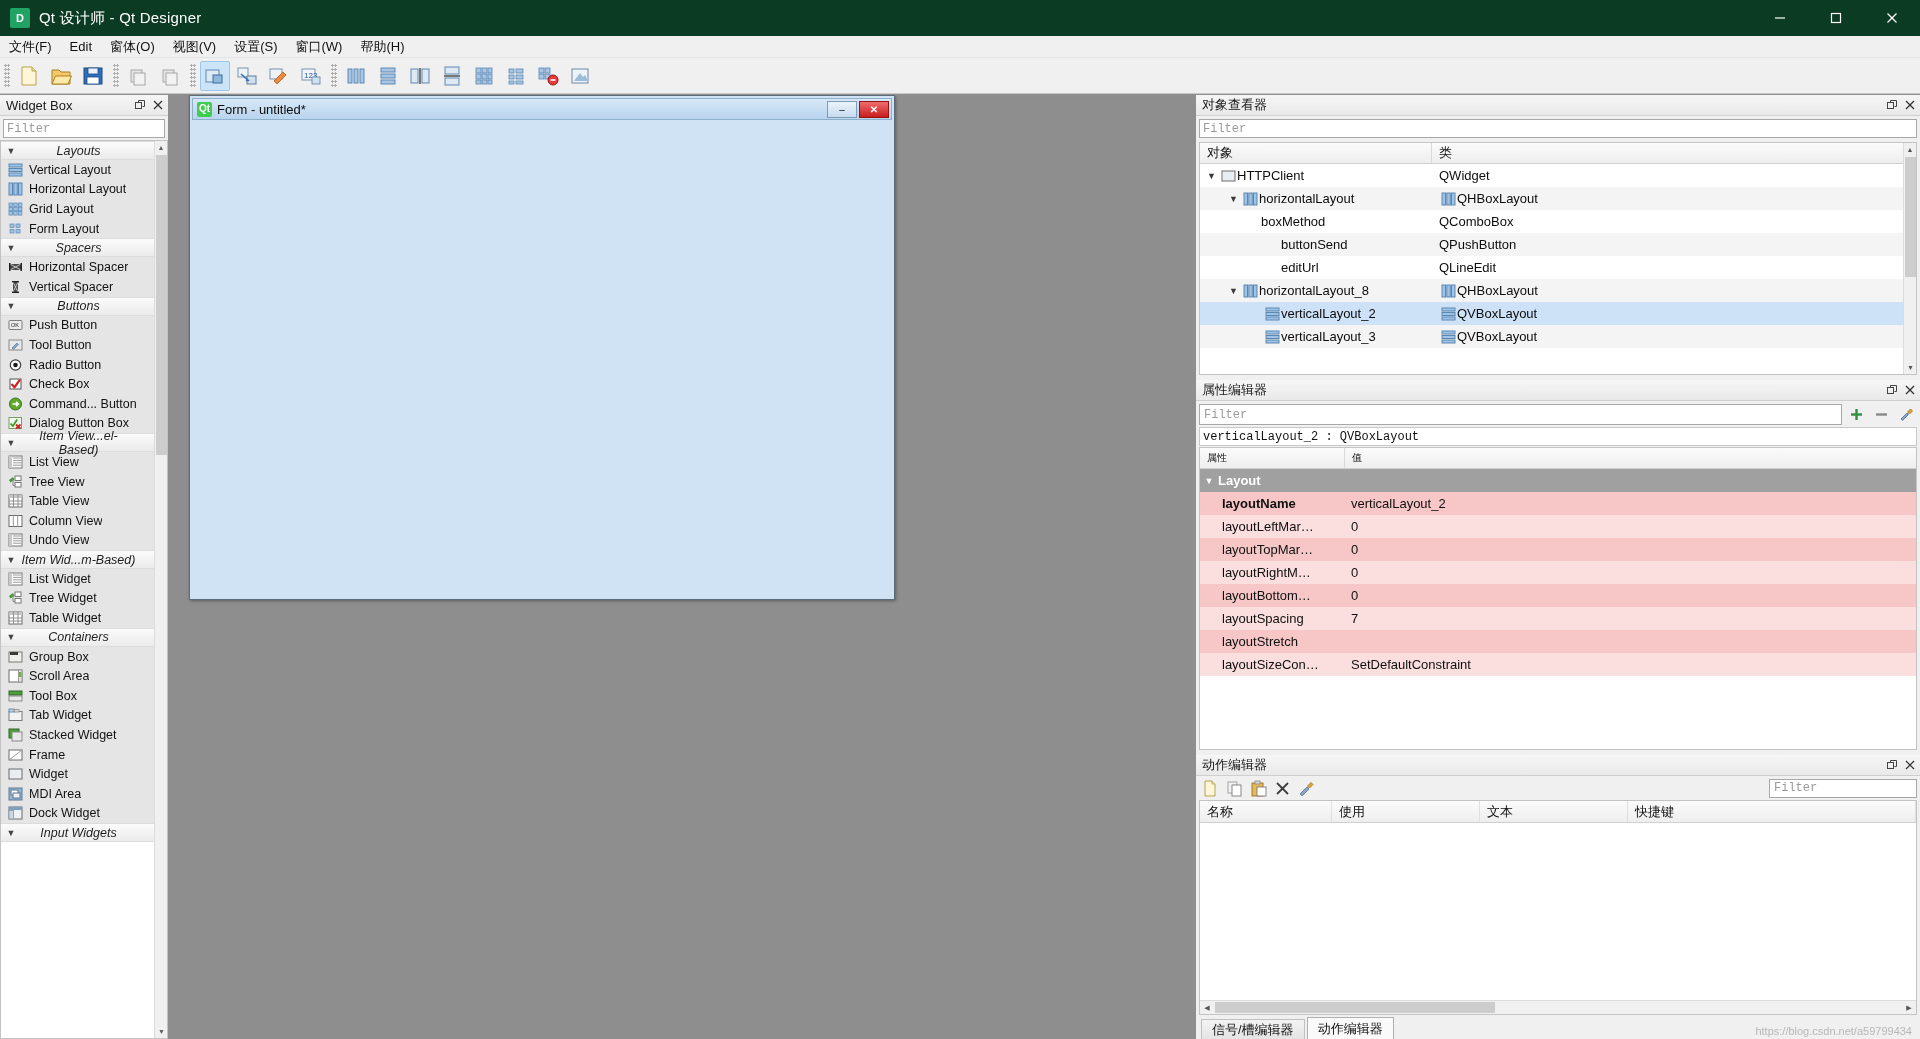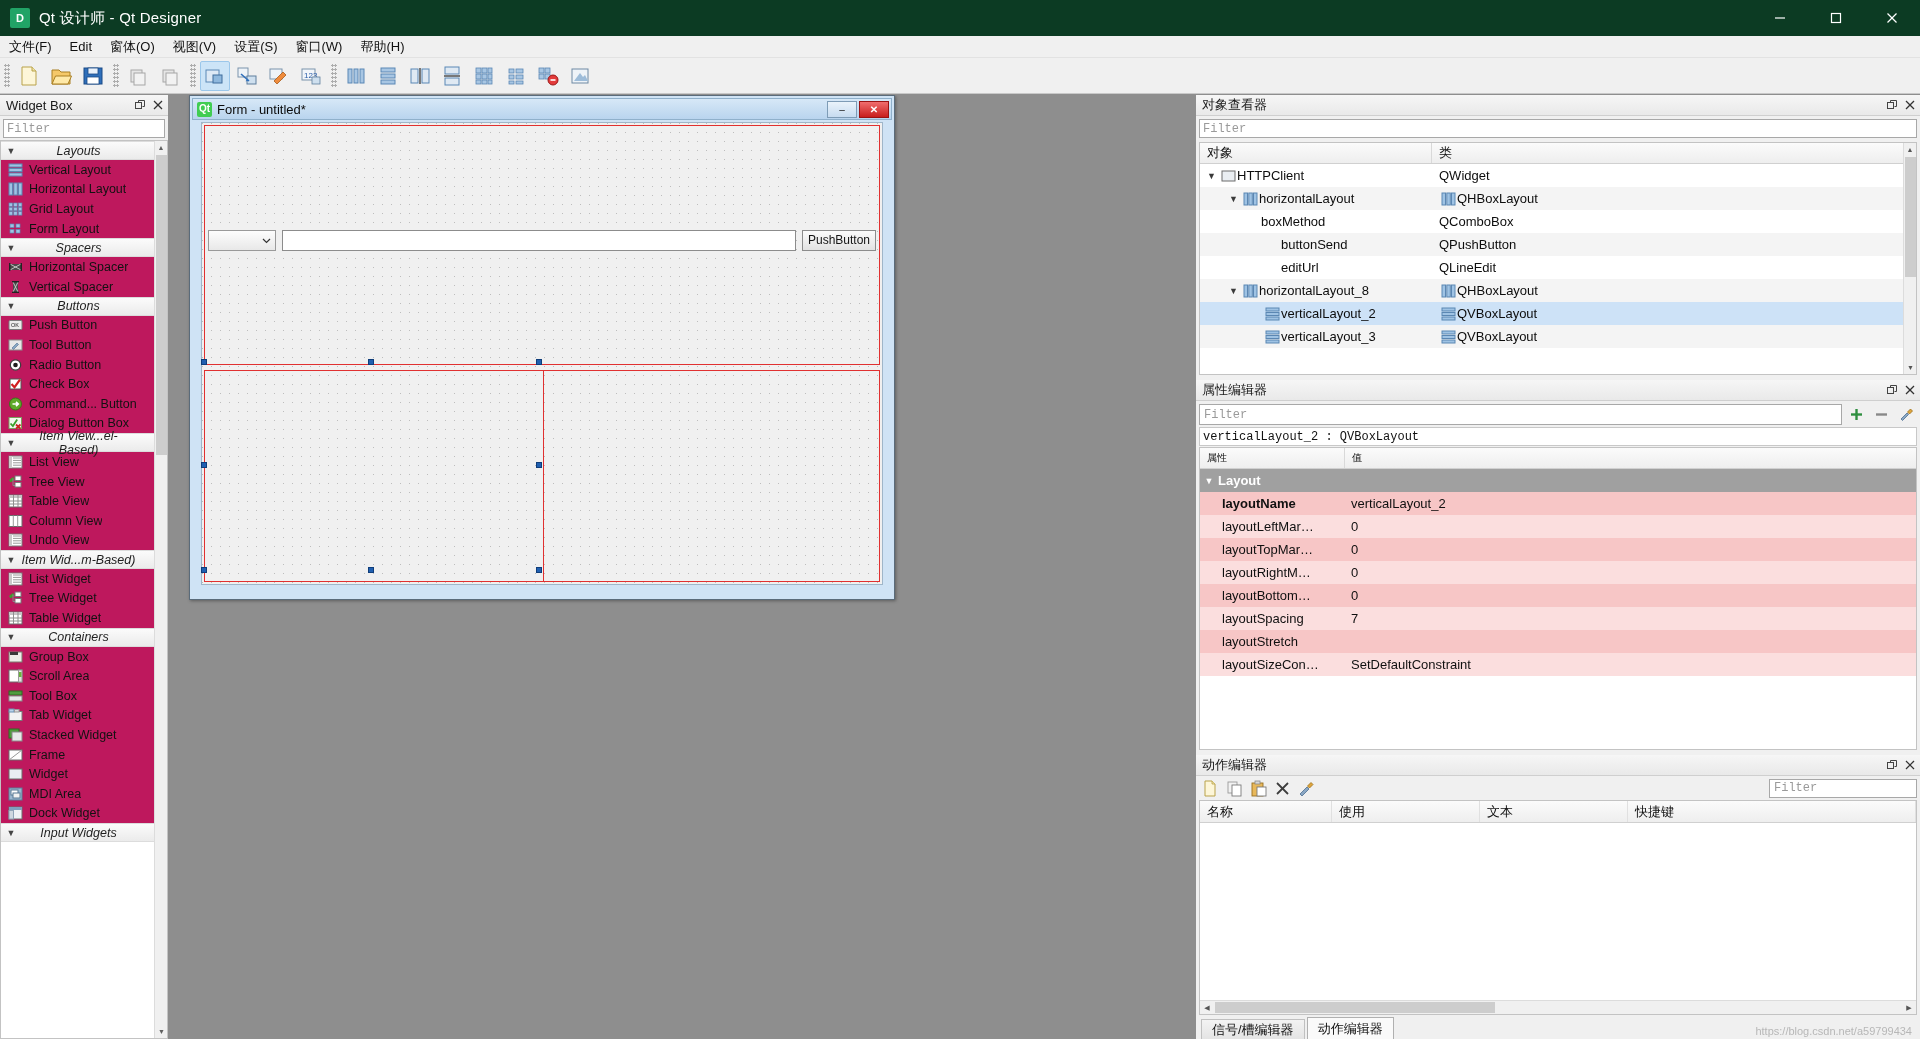--- a/index.html
+++ b/index.html
@@ -103,21 +103,21 @@
   .wb-cat {
     height: 19px; display: flex; align-items: center;
     background: linear-gradient(#fbfbfb, #ebebeb);
     border-top: 1px solid #dcdcdc; border-bottom: 1px solid #dcdcdc;
     font-size: 12.5px; color: #1f1f1f;
   }
   .wb-cat .chev { width: 20px; text-align: center; font-size: 9px; color: #444; }
   .wb-cat .cname { flex: 1; text-align: center; padding-right: 18px; font-style: italic; }
   .wb-item {
     height: 19.6px; display: flex; align-items: center; padding-left: 6px;
-    font-size: 12.5px; color: #121212; background: #be185d;
+    font-size: 12.5px; color: #121212; background: #e5e5e5;
   }
   .wb-item .ic { width: 17px; height: 16px; margin-right: 5px; flex: 0 0 17px; display:flex; align-items:center; justify-content:center;}
   .wb-item .lbl { white-space: nowrap; overflow: hidden; }
   .wb-scrollbar {
     position: absolute; right: 0; top: 0; width: 13px; bottom: 0;
     background: #f0f0f0; border-left: 1px solid #dcdcdc;
   }
   .wb-scrollbar .arrow {
     height: 13px; display: flex; align-items: center; justify-content: center;
     font-size: 7px; color: #606060; background: #f0f0f0;
@@ -877,45 +877,20 @@
   </div>
 
   <div class="formarea">
     <div class="formwin">
       <div class="formwin-tb">
         <div class="qtlogo">Qt</div>
         <div class="formwin-title">Form - untitled*</div>
         <div class="fw-btn">–</div>
         <div class="fw-btn close">✕</div>
       </div>
-      <div class="formcanvas">
-        <div class="redbox rb-top"></div>
-        <div class="redbox rb-bottom"></div>
-        <div class="rb-bottom-div"></div>
-
-        <div class="ctlrow">
-          <div class="combo">
-            <span></span>
-            <svg width="9" height="9" viewBox="0 0 9 9" style="margin-left:4px">
-                <path d="M1 3 L4.5 6.5 L8 3" fill="none" stroke="#333" stroke-width="1.2"></path>
-              </svg>
-          </div>
-          <div class="lineedit"></div>
-          <div class="pushbtn">PushButton</div>
-        </div>
-
-        <div class="grip" style="left:-1px; top:236px;"></div>
-        <div class="grip" style="left:166px; top:236px;"></div>
-        <div class="grip" style="left:334px; top:236px;"></div>
-        <div class="grip" style="left:-1px; top:339px;"></div>
-        <div class="grip" style="left:334px; top:339px;"></div>
-        <div class="grip" style="left:-1px; top:444px;"></div>
-        <div class="grip" style="left:166px; top:444px;"></div>
-        <div class="grip" style="left:334px; top:444px;"></div>
-      </div>
     </div>
   </div>
 
   <div class="rightdock">
 
     <div class="dockpanel" style="height:280px">
       <div class="panelhead">
         <div class="ph-ttl">对象查看器</div>
         <div class="ph-btn">
           <svg width="10" height="10" viewBox="0 0 10 10">

